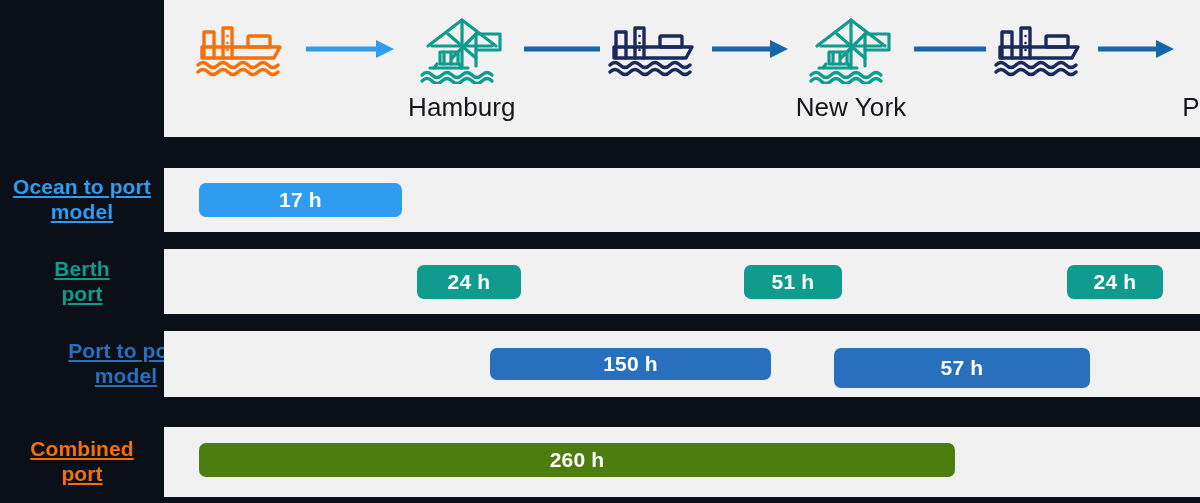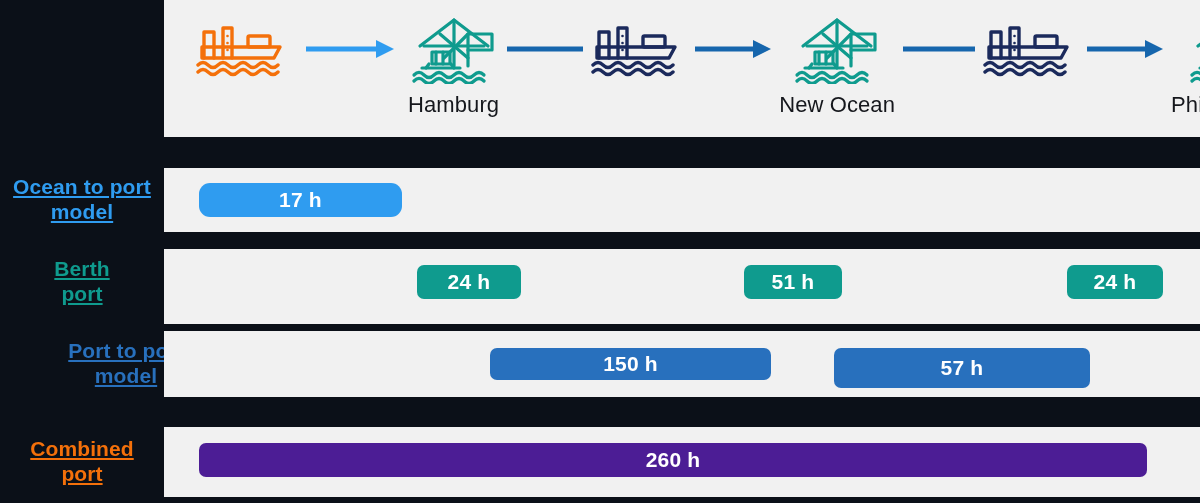--- a/index.html
+++ b/index.html
@@ -42,21 +42,21 @@
     box-sizing:border-box;
   }
   .node{
     position:relative;
     display:flex;flex-direction:column;align-items:center;
     flex:0 0 auto;
   }
   .node .glyph{height:70px;display:flex;align-items:center;justify-content:center;}
   .node .cap{
     margin-top:8px;
-    font-size:22px;
+    font-size:26px;
     color:#15171c;
     font-weight:400;
     letter-spacing:.1px;
     white-space:nowrap;
   }
   .arrow{flex:0 0 auto;height:70px;display:flex;align-items:center;justify-content:center;}
 
   
   .row{}
   .track{position:absolute;left:0;right:0;top:0;bottom:0;}
@@ -168,21 +168,21 @@
             <path d="M30 20 L58 44"></path>
             <path d="M58 20 L34 44"></path>
             <path d="M22 38 L40 38 L40 50 L22 50 Z"></path>
             <path d="M26 38 L26 50 M33 38 L33 50"></path>
             <path d="M12 54 L50 54"></path>
             <path d="M16 54 L19 50 M44 54 L41 50"></path>
             <path d="M4 61 q5 -5 10 0 t10 0 t10 0 t10 0 t10 0 t10 0 t10 0"></path>
             <path d="M4 67 q5 -5 10 0 t10 0 t10 0 t10 0 t10 0 t10 0 t10 0"></path>
           </svg>
         </div>
-        <div class="cap">New Ocean</div>
+        <div class="cap">New York</div>
       </div>
 
       <div class="arrow" style="margin:0 6px;">
         <svg width="76" height="22" viewBox="0 0 76 22">
           <path d="M2 11 L74 11" stroke="#1666ad" stroke-width="5" stroke-linecap="butt"></path>
         </svg>
       </div>
 
       <div class="node">
         <div class="glyph">
@@ -230,44 +230,44 @@
         <div class="cap">Philadelphia</div>
       </div>
 
     </div>
   </div>
 
   <div class="label" style="top:168px;height:64px;color:#2f9cf0;">Ocean to port
 model</div>
   <div class="panel row" style="top:168px;height:64px;">
     <div class="track">
-      <div class="bar" style="left:35px;width:203px;top:15px;height:34px;background:#2f9cf0;border-radius:11px;">17 h</div>
+      <div class="bar" style="left:35px;width:203px;top:15px;height:34px;background:#2f9cf0;">17 h</div>
     </div>
   </div>
 
   <div class="label" style="top:249px;height:66px;color:#0f9b8e;">Berth
 port</div>
-  <div class="panel row" style="top:249px;height:75px;">
+  <div class="panel row" style="top:249px;height:65px;">
     <div class="track">
       <div class="bar" style="left:253px;width:104px;top:16px;height:34px;background:#0f9b8e;">24 h</div>
       <div class="bar" style="left:580px;width:98px;top:16px;height:34px;background:#0f9b8e;">51 h</div>
       <div class="bar" style="left:903px;width:96px;top:16px;height:34px;background:#0f9b8e;">24 h</div>
     </div>
   </div>
 
   <div class="label" style="top:331px;height:66px;color:#2870bd;margin-left:44px;">Port to port
 model</div>
   <div class="panel row" style="top:331px;height:66px;padding-left:17px;">
     <div class="track">
       <div class="bar" style="left:326px;width:281px;top:17px;height:32px;background:#2870bd;">150 h</div>
       <div class="bar" style="left:670px;width:256px;top:17px;height:40px;background:#2870bd;">57 h</div>
     </div>
   </div>
 
   <div class="label" style="top:427px;height:70px;color:#f4700a;">Combined
 port</div>
   <div class="panel row" style="top:427px;height:70px;">
     <div class="track">
-      <div class="bar" style="left:35px;width:948px;top:16px;height:34px;background:#4c1d95;">260 h</div>
+      <div class="bar" style="left:35px;width:756px;top:16px;height:34px;background:#4d7c0f;">260 h</div>
     </div>
   </div>
 
 </div>
 
 </body></html>

